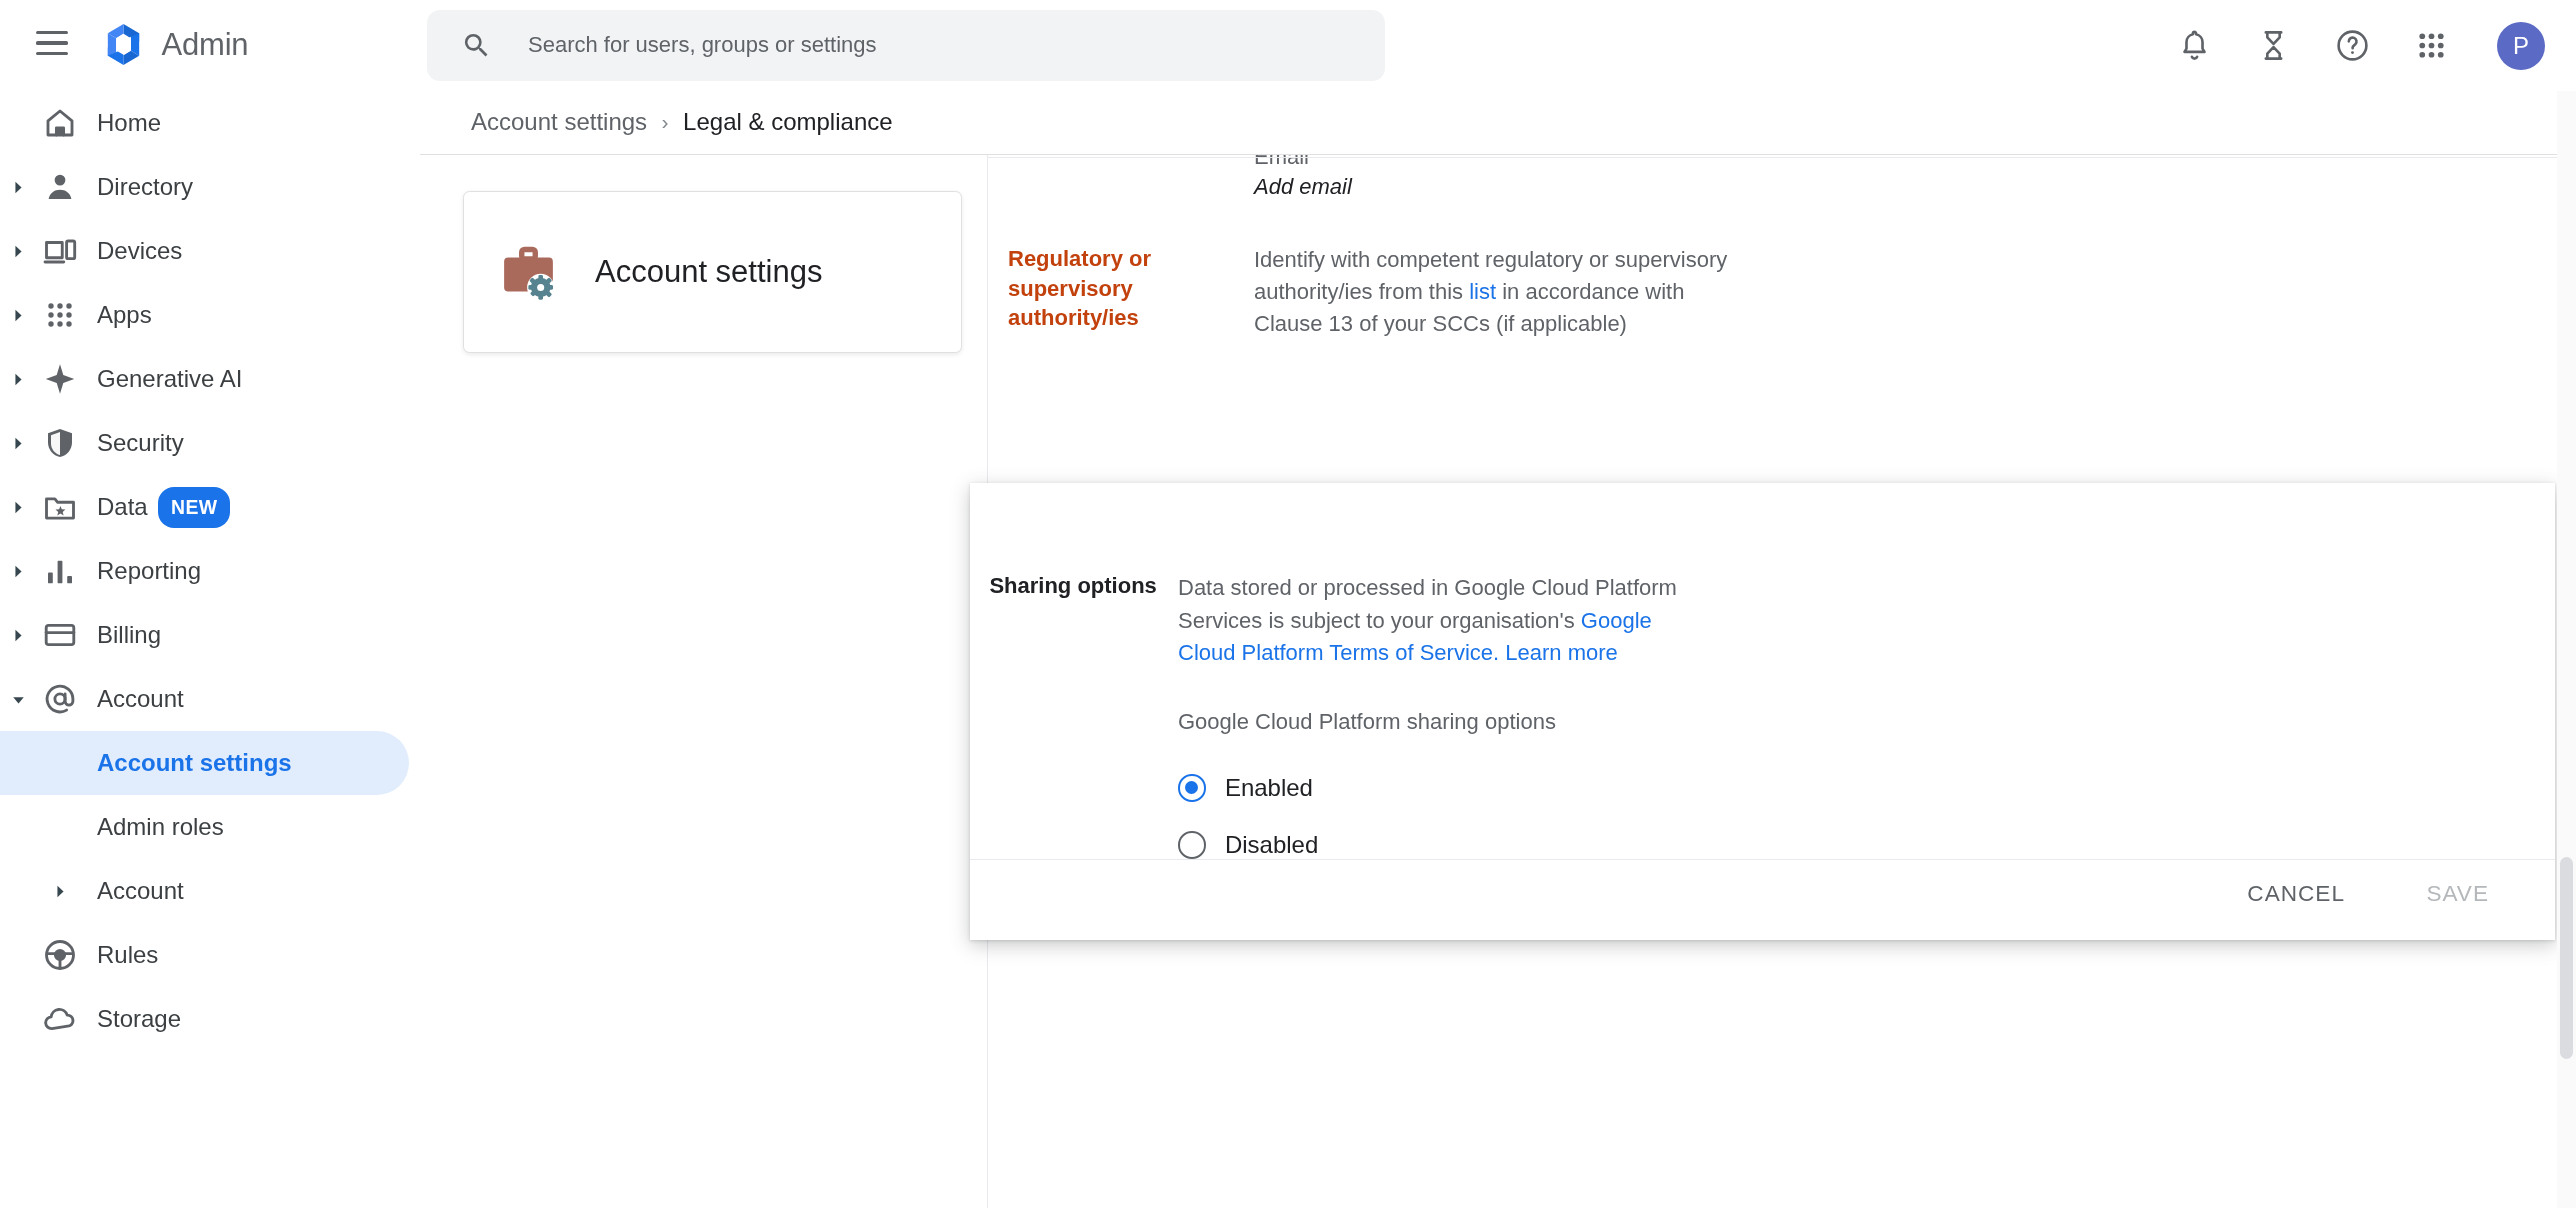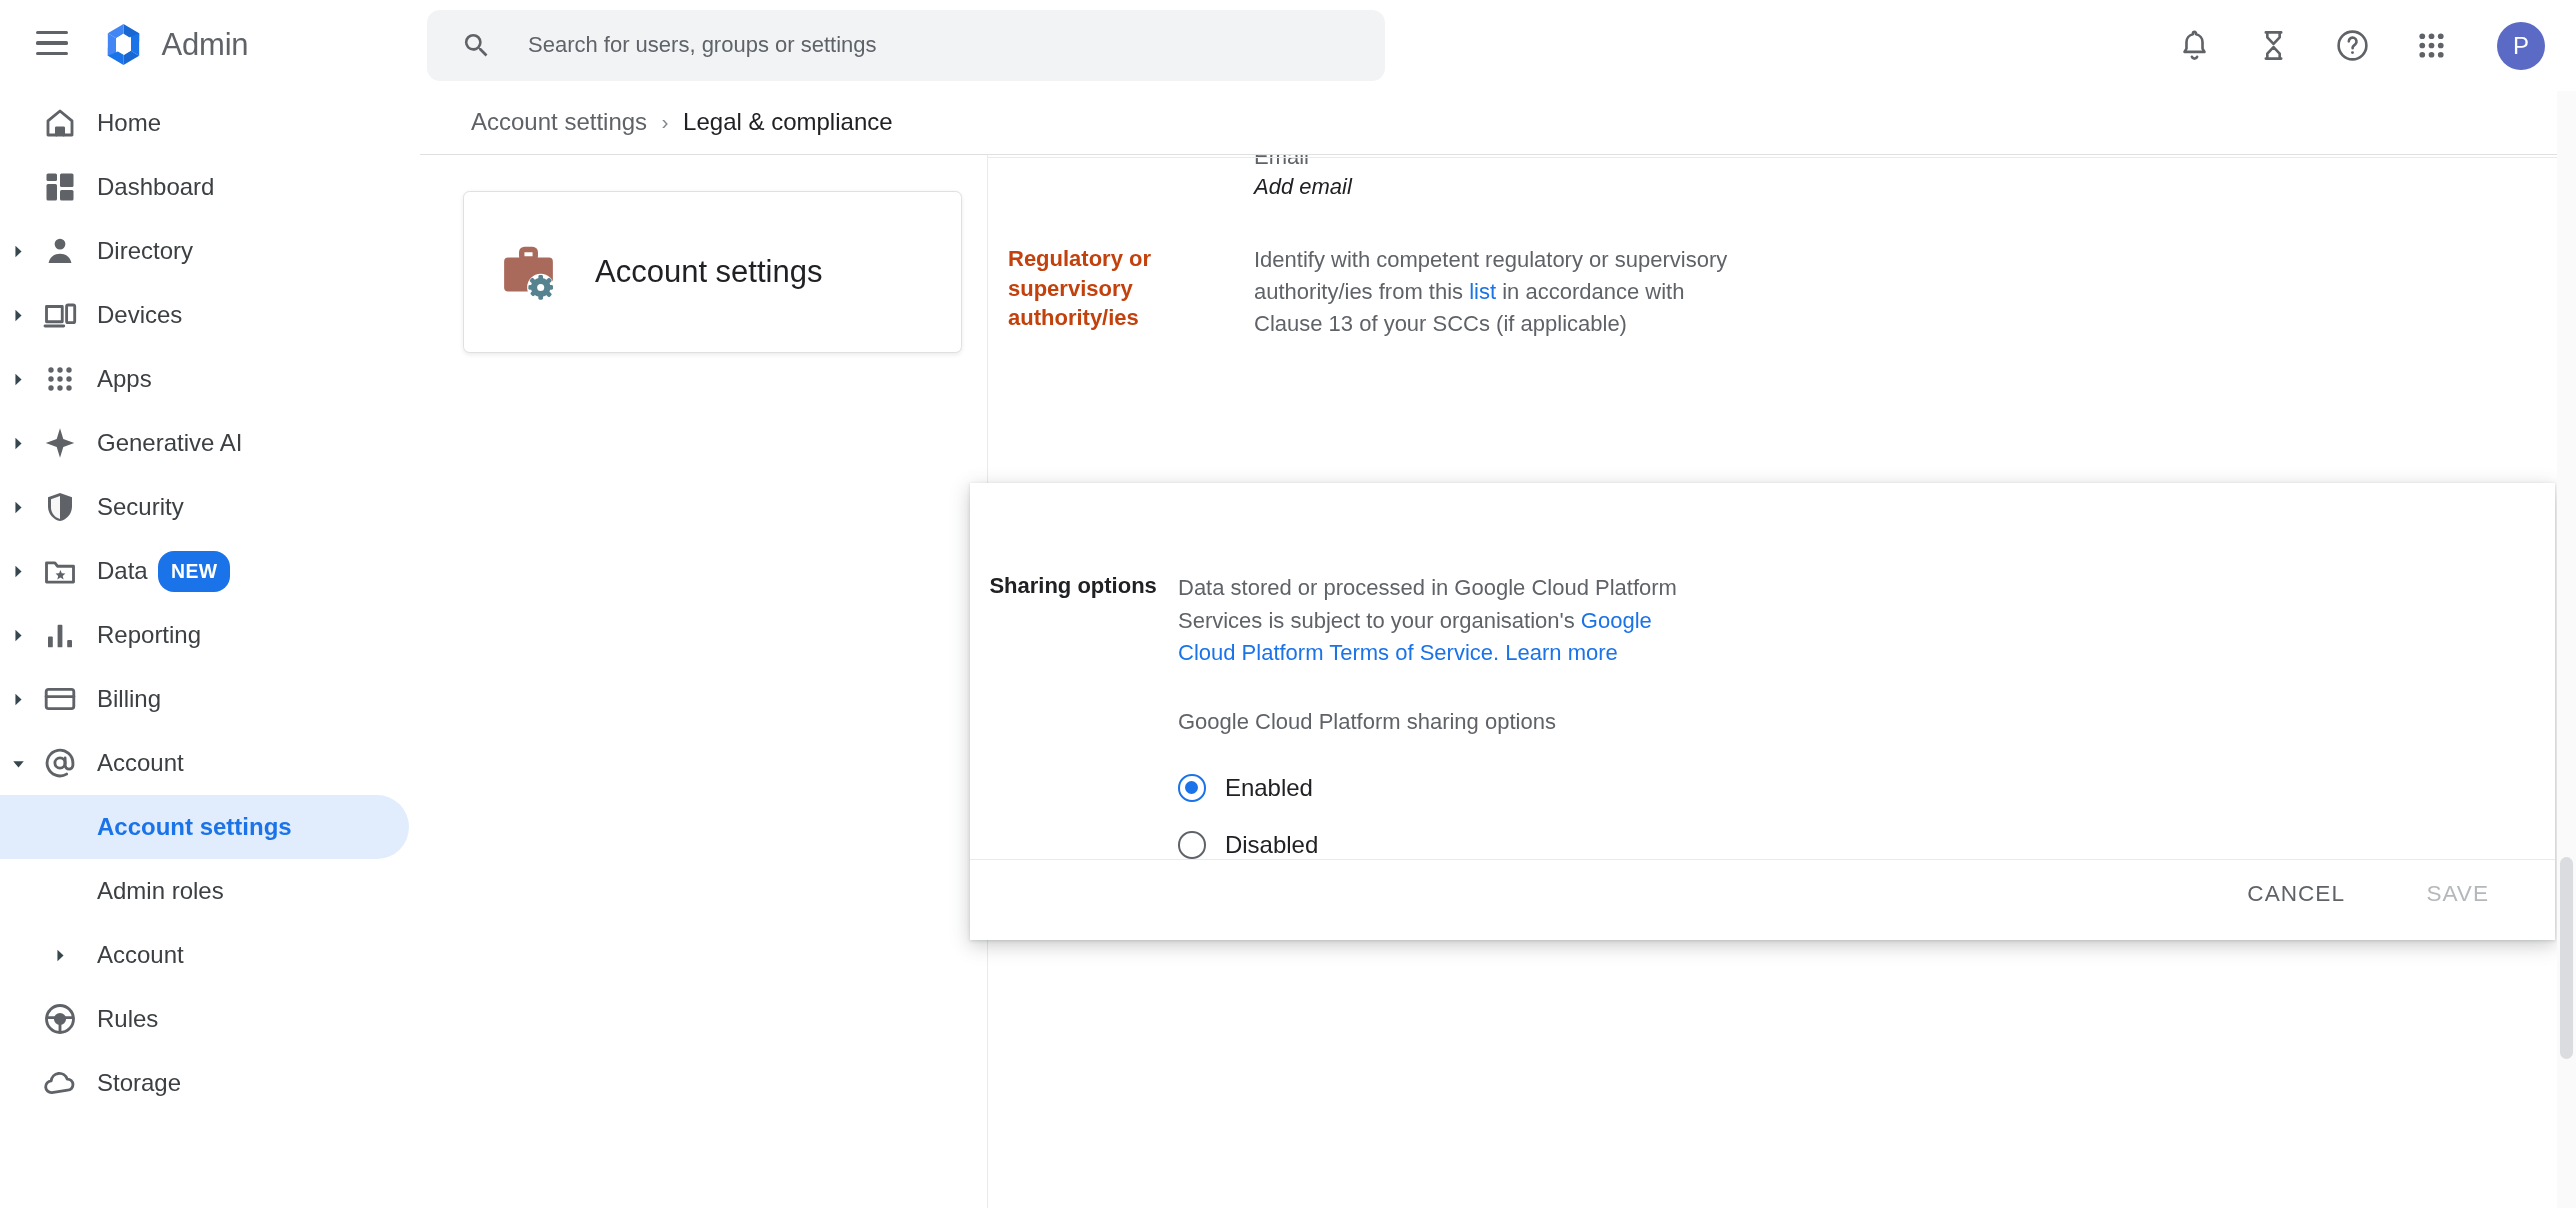--- a/index.html
+++ b/index.html
@@ -279,29 +279,20 @@
 
 <div id="sidebar">
     <div class="navitem">
       <span class="navicon"><svg xmlns="http://www.w3.org/2000/svg" viewBox="0 0 24 24" fill="none" stroke="#5f6368" stroke-width="1.9" stroke-linejoin="round" stroke-linecap="round">
           <path d="M4 10.6L12 4l8 6.6V20H4z"></path>
           <path d="M9.6 20v-4.8h4.8V20" fill="#5f6368"></path>
         </svg></span>
       <span class="navlabel">Home</span>
     </div>
     <div class="navitem">
-      <span class="navicon"><svg xmlns="http://www.w3.org/2000/svg" viewBox="0 0 24 24" fill="#5f6368">
-          <rect x="3" y="3" width="7" height="5" rx="1"></rect>
-          <rect x="12" y="3" width="9" height="9" rx="1"></rect>
-          <rect x="3" y="10" width="7" height="11" rx="1"></rect>
-          <rect x="12" y="14" width="9" height="7" rx="1"></rect>
-        </svg></span>
-      <span class="navlabel">Dashboard</span>
-    </div>
-    <div class="navitem">
       <span class="arrow" style="left: 8px;"><svg xmlns="http://www.w3.org/2000/svg" viewBox="0 0 24 24" fill="#37474f">
           <path d="M8.5 5.5l7 6.5-7 6.5z"></path>
         </svg></span>
       <span class="navicon"><svg xmlns="http://www.w3.org/2000/svg" viewBox="0 0 24 24" fill="#5f6368">
           <circle cx="12" cy="7.4" r="3.6"></circle>
           <path d="M4.4 20c.7-4 3.9-6.2 7.6-6.2S18.9 16 19.6 20z"></path>
         </svg></span>
       <span class="navlabel">Directory</span>
     </div>
     <div class="navitem">

